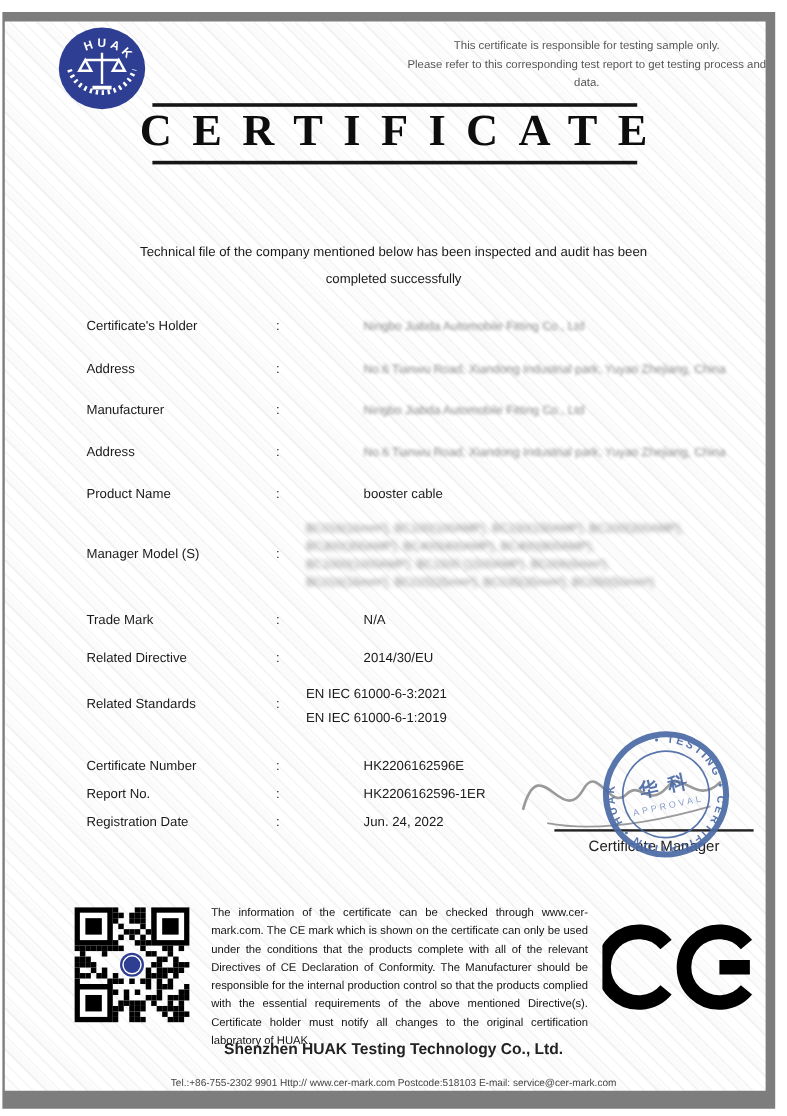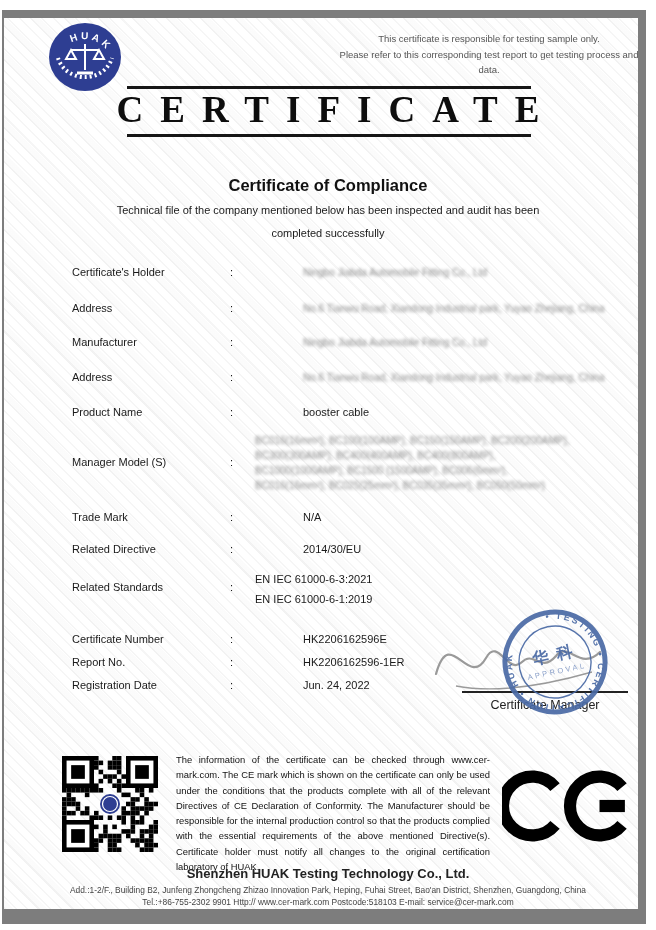--- a/index.html
+++ b/index.html
@@ -64,21 +64,20 @@
   </svg>
 
   <div class="abs notice">
     <div>This certificate is responsible for testing sample only.</div>
     <div>Please refer to this corresponding test report to get testing process and data.</div>
   </div>
 
   <div class="abs rule" style="top:86px;"></div>
   <div class="abs ctr cert-title">CERTIFICATE</div>
   <div class="abs rule" style="top:134px;"></div>
-  <div class="abs ctr compliance">Certificate of Compliance</div>
   <div class="abs ctr intro" style="top:204px;">Technical file of the company mentioned below has been inspected and audit has been</div>
   <div class="abs ctr intro" style="top:227px;">completed successfully</div>
 
   <div>
     <span class="lbl" style="top:266px;">Certificate's Holder</span>
     <span class="col" style="top:266px;">:</span>
     <span class="val blur" style="top:267px;">Ningbo Jiabda Automobile Fitting Co., Ltd</span>
   </div>
   <div>
     <span class="lbl" style="top:302px;">Address</span>
@@ -319,15 +318,14 @@
   <div class="abs para">The information of the certificate can be checked through www.cer-mark.com. The CE mark which is shown on the certificate can only be used under the conditions that the products complete with all of the relevant Directives of CE Declaration of Conformity. The Manufacturer should be responsible for the internal production control so that the products complied with the essential requirements of the above mentioned Directive(s). Certificate holder must notify all changes to the original certification laboratory of HUAK.</div>
   <svg class="abs" style="left:502px;top:764px;" width="130" height="84" viewBox="0 0 128 82">
     <g fill="none" stroke="#000000" stroke-width="12">
       <path d="M 52.2 22.4 A 29 29 0 1 0 52.2 59.6"></path>
       <path d="M 118.2 22.4 A 29 29 0 1 0 118.2 59.6"></path>
       <path d="M 96 41 L 121 41"></path>
     </g>
   </svg>
 
   <div class="abs ctr footer-co">Shenzhen HUAK Testing Technology Co., Ltd.</div>
-  <div class="abs ctr footer-sm" style="top:885px;">Add.:1-2/F., Building B2, Junfeng Zhongcheng Zhizao Innovation Park, Heping, Fuhai Street, Bao'an District, Shenzhen, Guangdong, China</div>
   <div class="abs ctr footer-sm" style="top:897px;">Tel.:+86-755-2302 9901   Http:// www.cer-mark.com   Postcode:518103   E-mail: service@cer-mark.com</div>
 </div>
 
 </body></html>

